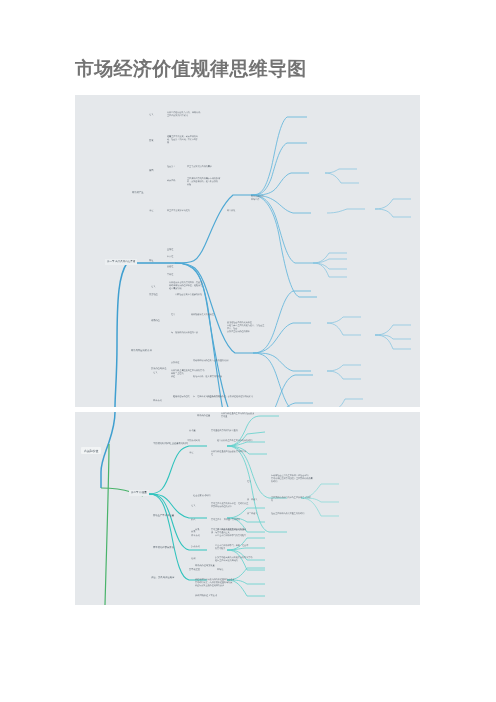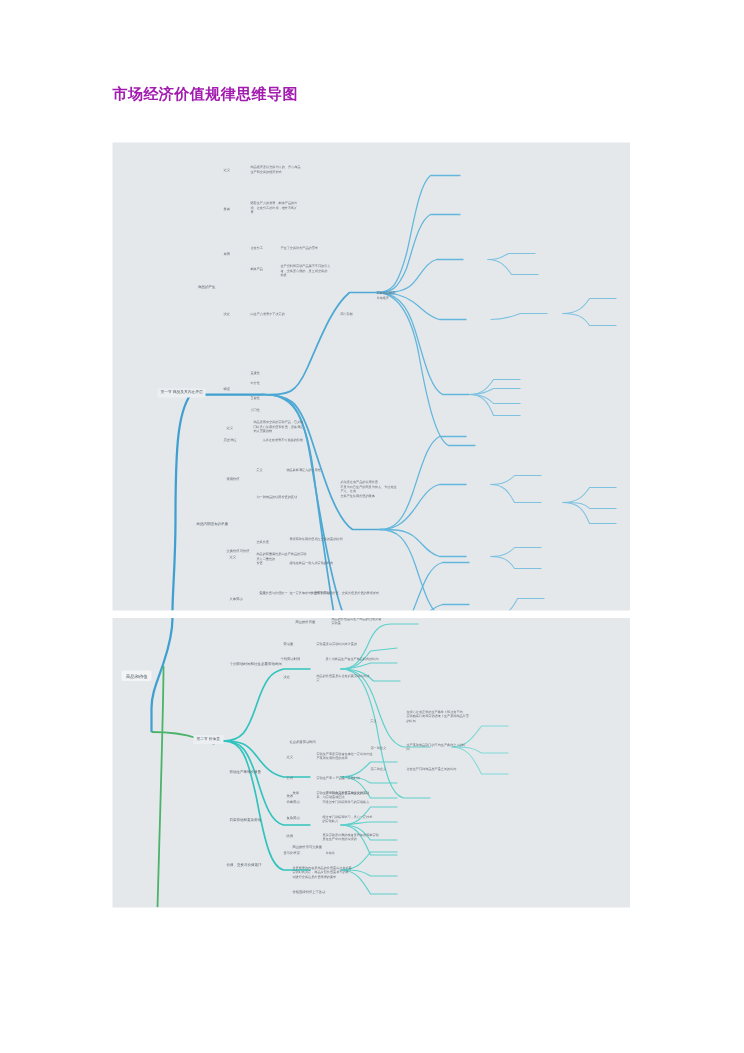--- a/index.html
+++ b/index.html
@@ -5,21 +5,21 @@
   html,body{margin:0;padding:0;}
   body{
     width:496px;height:702px;background:#ffffff;
     font-family:"Liberation Sans","DejaVu Sans",sans-serif;
     overflow:hidden;position:relative;
   }
   .page{position:absolute;inset:0;background:#fff;}
   .doc-title{
     position:absolute;left:75px;top:56px;
     font-family:"Liberation Serif","DejaVu Serif",serif;
-    font-weight:bold;font-size:10px;color:#a21caf;letter-spacing:.3px;
+    font-weight:bold;font-size:19px;color:#737373;letter-spacing:.3px;
     white-space:nowrap;
   }
   .mm-panel{
     position:absolute;left:75px;background:#e5e8eb;overflow:hidden;
   }
   #panel-top{top:95px;width:345px;height:312px;}
   #panel-bottom{top:412px;width:345px;height:193px;}
   .mm-svg{position:absolute;left:0;top:0;width:100%;height:100%;display:block;}
   .node{
     position:absolute;white-space:pre-line;

